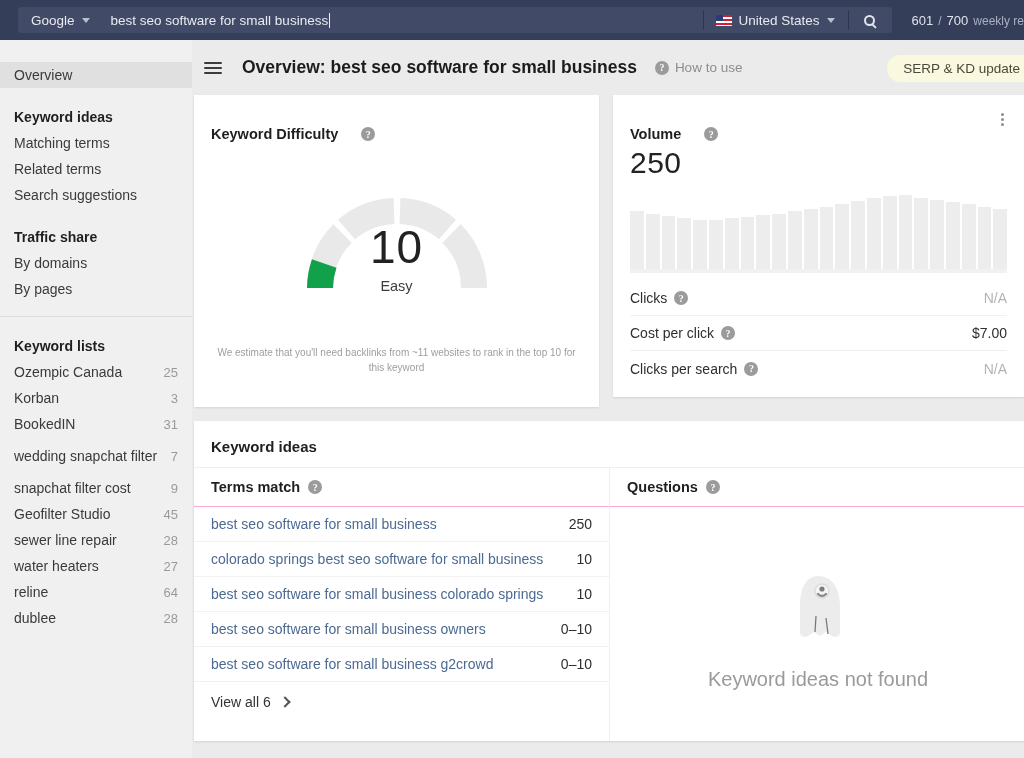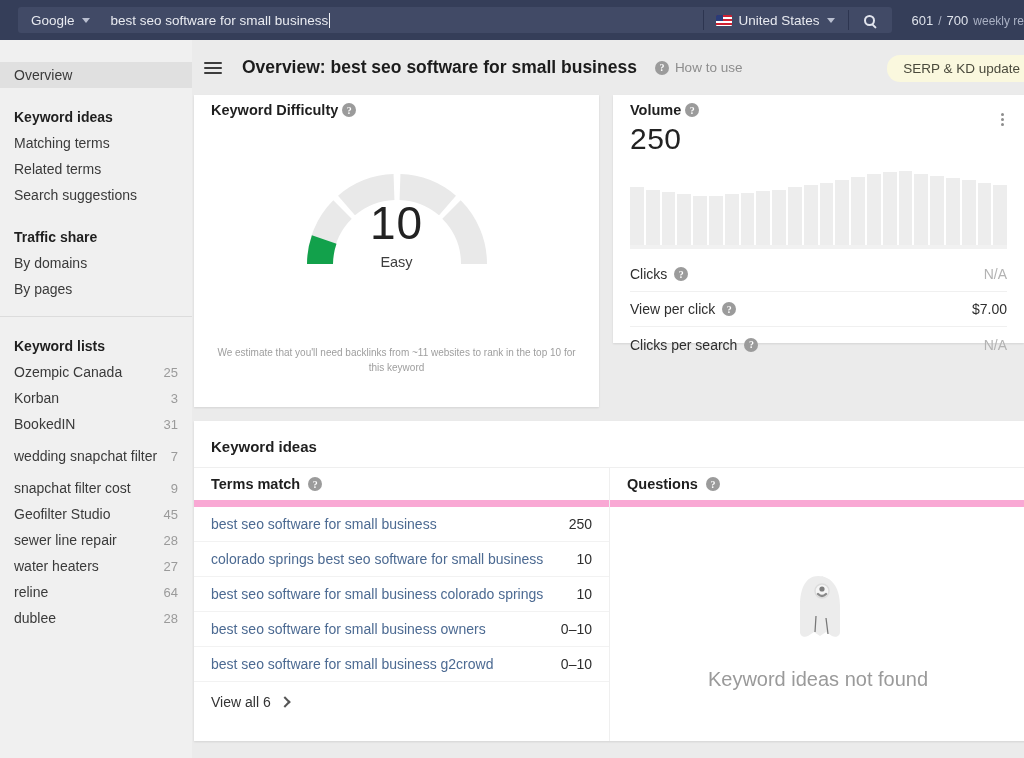--- a/index.html
+++ b/index.html
@@ -177,26 +177,26 @@
   
   .cards-row {
     display: flex; gap: 14px;
     padding: 0 0 0 2px;
   }
   .card {
     background: #fff;
     box-shadow: 0 1px 2px rgba(0,0,0,.10);
   }
   .card-kd { width: 406px; height: 312px; position: relative; }
-  .card-vol { width: 412px; height: 248px; position: relative; }
+  .card-vol { width: 412px; height: 302px; position: relative; }
 
   .card-title {
-    display:flex; align-items:center; gap:4px;
+    display:flex; align-items:center; gap:23px;
     font-size: 14.5px; font-weight: bold; color:#1f1f1f;
-    padding: 7px 0 0 17px;
+    padding: 31px 0 0 17px;
   }
   .kebab {
     position:absolute; right: 14px; top: 16px;
     width: 16px; height: 16px; cursor:pointer;
     display:flex; flex-direction:column; align-items:center;
     justify-content:center; gap:2px;
   }
   .kebab i { width:3px; height:3px; border-radius:50%; background:#8d8d8d; display:block; }
 
   
@@ -251,21 +251,21 @@
     padding: 17px 0 0 17px; height: 47px;
     border-bottom: 1px solid #efefef;
   }
   .ki-cols { display:flex; height: 273px; }
   .ki-left { width: 416px; border-right: 1px solid #efefef; }
   .ki-right { flex: 1; }
   .ki-subhead {
     display:flex; align-items:center; gap:8px;
     font-size: 14.5px; font-weight: bold; color:#1f1f1f;
     height: 39px; padding: 0 17px;
-    border-bottom: 7px solid #f9a8d4;
+    border-bottom: 1px solid #f9a8d4;
   }
   .kw-row {
     display:flex; align-items:center; justify-content:space-between;
     height: 35px; padding: 0 17px;
     border-bottom: 1px solid #f2f2f2;
     font-size: 14px;
   }
   .kw-row .kw { color:#4c6a92; cursor:pointer; }
   .kw-row .vol { color:#2e2e2e; }
   .view-all {
@@ -467,21 +467,21 @@
       <div class="vol-rows">
         <div class="vol-row">
           <span class="lhs">
             <span>Clicks</span>
             <span class="qmark">?</span>
           </span>
           <span class="na">N/A</span>
         </div>
         <div class="vol-row">
           <span class="lhs">
-            <span>View per click</span>
+            <span>Cost per click</span>
             <span class="qmark">?</span>
           </span>
           <span>$7.00</span>
         </div>
         <div class="vol-row">
           <span class="lhs">
             <span>Clicks per search</span>
             <span class="qmark">?</span>
           </span>
           <span class="na">N/A</span>

